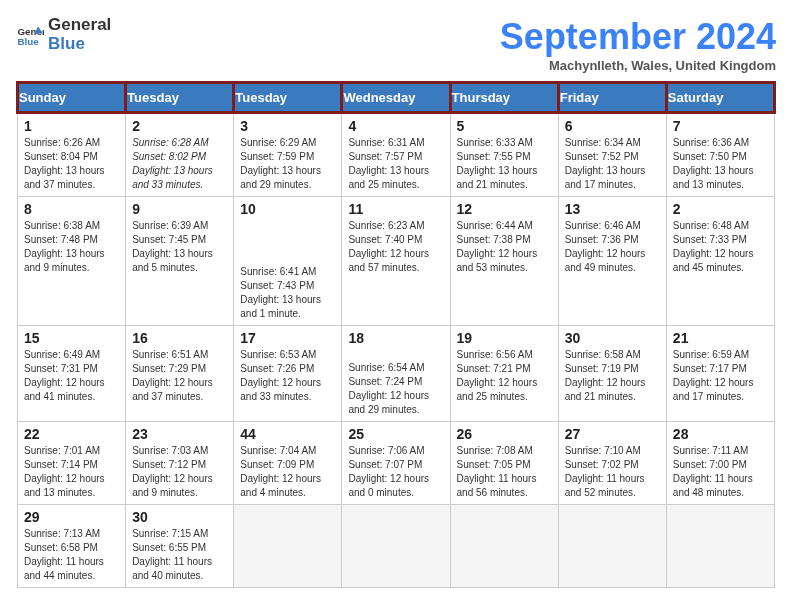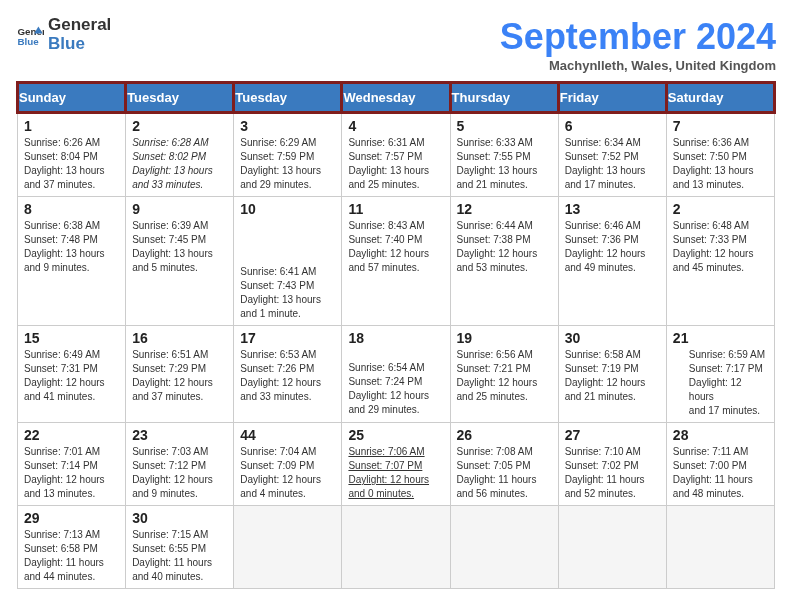--- a/index.html
+++ b/index.html
@@ -180,21 +180,21 @@
         </td>
         <td>
           <div class="day-num">10</div>
           <div class="day-info" style="white-space: pre-line; margin-top: 48px;">Sunrise: 6:41 AM
 Sunset: 7:43 PM
 Daylight: 13 hours
 and 1 minute.</div>
         </td>
         <td>
           <div class="day-num">11</div>
-          <div class="day-info" style="white-space: pre-line;">Sunrise: 8:43 AM
+          <div class="day-info" style="white-space: pre-line;">Sunrise: 6:23 AM
 Sunset: 7:40 PM
 Daylight: 12 hours
 and 57 minutes.</div>
         </td>
         <td>
           <div class="day-num">12</div>
           <div class="day-info" style="white-space: pre-line;">Sunrise: 6:44 AM
 Sunset: 7:38 PM
 Daylight: 12 hours
 and 53 minutes.</div>
@@ -252,21 +252,21 @@
         </td>
         <td>
           <div class="day-num">30</div>
           <div class="day-info" style="white-space: pre-line;">Sunrise: 6:58 AM
 Sunset: 7:19 PM
 Daylight: 12 hours
 and 21 minutes.</div>
         </td>
         <td>
           <div class="day-num">21</div>
-          <div class="day-info" style="white-space: pre-line; margin-left: 16px;">Sunrise: 6:59 AM
+          <div class="day-info" style="white-space: pre-line;">Sunrise: 6:59 AM
 Sunset: 7:17 PM
 Daylight: 12 hours
 and 17 minutes.</div>
         </td>
       </tr>
       <tr>
         <td>
           <div class="day-num">22</div>
           <div class="day-info" style="white-space: pre-line;">Sunrise: 7:01 AM
 Sunset: 7:14 PM
@@ -282,21 +282,21 @@
         </td>
         <td>
           <div class="day-num">44</div>
           <div class="day-info" style="white-space: pre-line;">Sunrise: 7:04 AM
 Sunset: 7:09 PM
 Daylight: 12 hours
 and 4 minutes.</div>
         </td>
         <td>
           <div class="day-num">25</div>
-          <div class="day-info" style="white-space: pre-line; text-decoration: underline;">Sunrise: 7:06 AM
+          <div class="day-info" style="white-space: pre-line;">Sunrise: 7:06 AM
 Sunset: 7:07 PM
 Daylight: 12 hours
 and 0 minutes.</div>
         </td>
         <td>
           <div class="day-num">26</div>
           <div class="day-info" style="white-space: pre-line;">Sunrise: 7:08 AM
 Sunset: 7:05 PM
 Daylight: 11 hours
 and 56 minutes.</div>

